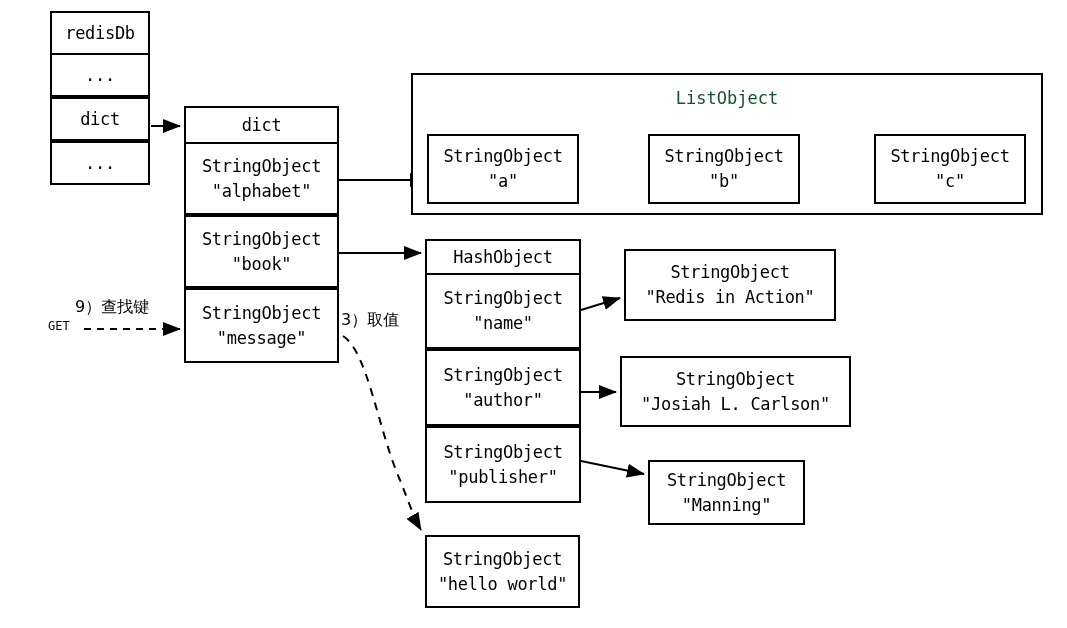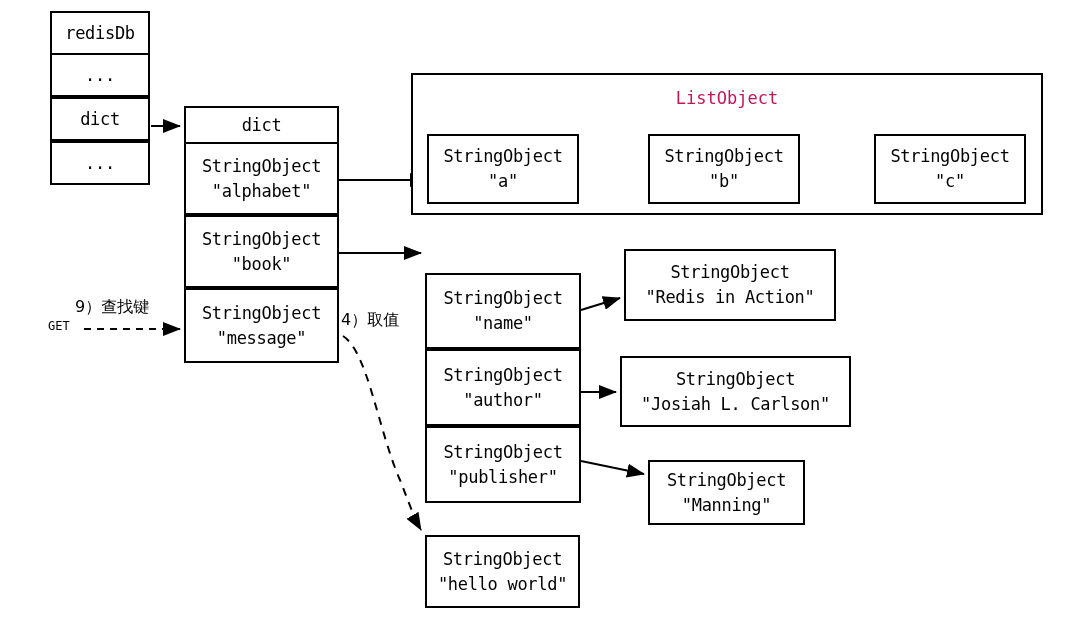--- a/index.html
+++ b/index.html
@@ -41,21 +41,21 @@
     position: absolute;
     box-sizing: border-box;
     border: 2px solid #000;
     background: #fff;
   }
   .group-title {
     position: absolute;
     width: 100%;
     text-align: center;
     font-size: 17px;
-    color: #be185d;
+    color: #14532d;
     white-space: nowrap;
   }
   .anno {
     position: absolute;
     font-size: 12px;
     color: #000;
     white-space: nowrap;
     font-family: "DejaVu Sans Mono", "Liberation Mono", monospace;
   }
   .anno.cjk {
@@ -142,20 +142,23 @@
   </div>
   <div class="cell" style="left:648px; top:134px; width:152px; height:70px;">
     <span class="line1">StringObject</span>
     <span class="line2">"b"</span>
   </div>
   <div class="cell" style="left:874px; top:134px; width:152px; height:70px;">
     <span class="line1">StringObject</span>
     <span class="line2">"c"</span>
   </div>
 
+  <div class="cell" style="left:425px; top:239px; width:156px; height:36px;">
+    <span class="line1">HashObject</span>
+  </div>
   <div class="cell stacked" style="left:425px; top:275px; width:156px; height:76px;">
     <span class="line1">StringObject</span>
     <span class="line2">"name"</span>
   </div>
   <div class="cell stacked" style="left:425px; top:351px; width:156px; height:77px;">
     <span class="line1">StringObject</span>
     <span class="line2">"author"</span>
   </div>
   <div class="cell stacked" style="left:425px; top:428px; width:156px; height:77px;">
     <span class="line1">StringObject</span>
@@ -174,16 +177,16 @@
     <span class="line1">StringObject</span>
     <span class="line2">"Manning"</span>
   </div>
 
   <div class="cell" style="left:425px; top:535px; width:155px; height:73px;">
     <span class="line1">StringObject</span>
     <span class="line2">"hello world"</span>
   </div>
 
   <div class="anno cjk" style="left:75px; top:297px;">9）查找键</div>
-  <div class="anno cjk" style="left:341px; top:310px;">4）取值</div>
+  <div class="anno cjk" style="left:341px; top:310px;">3）取值</div>
   <div class="anno" style="left:48px; top:319px;">GET</div>
 
 </div>
 
 </body></html>

